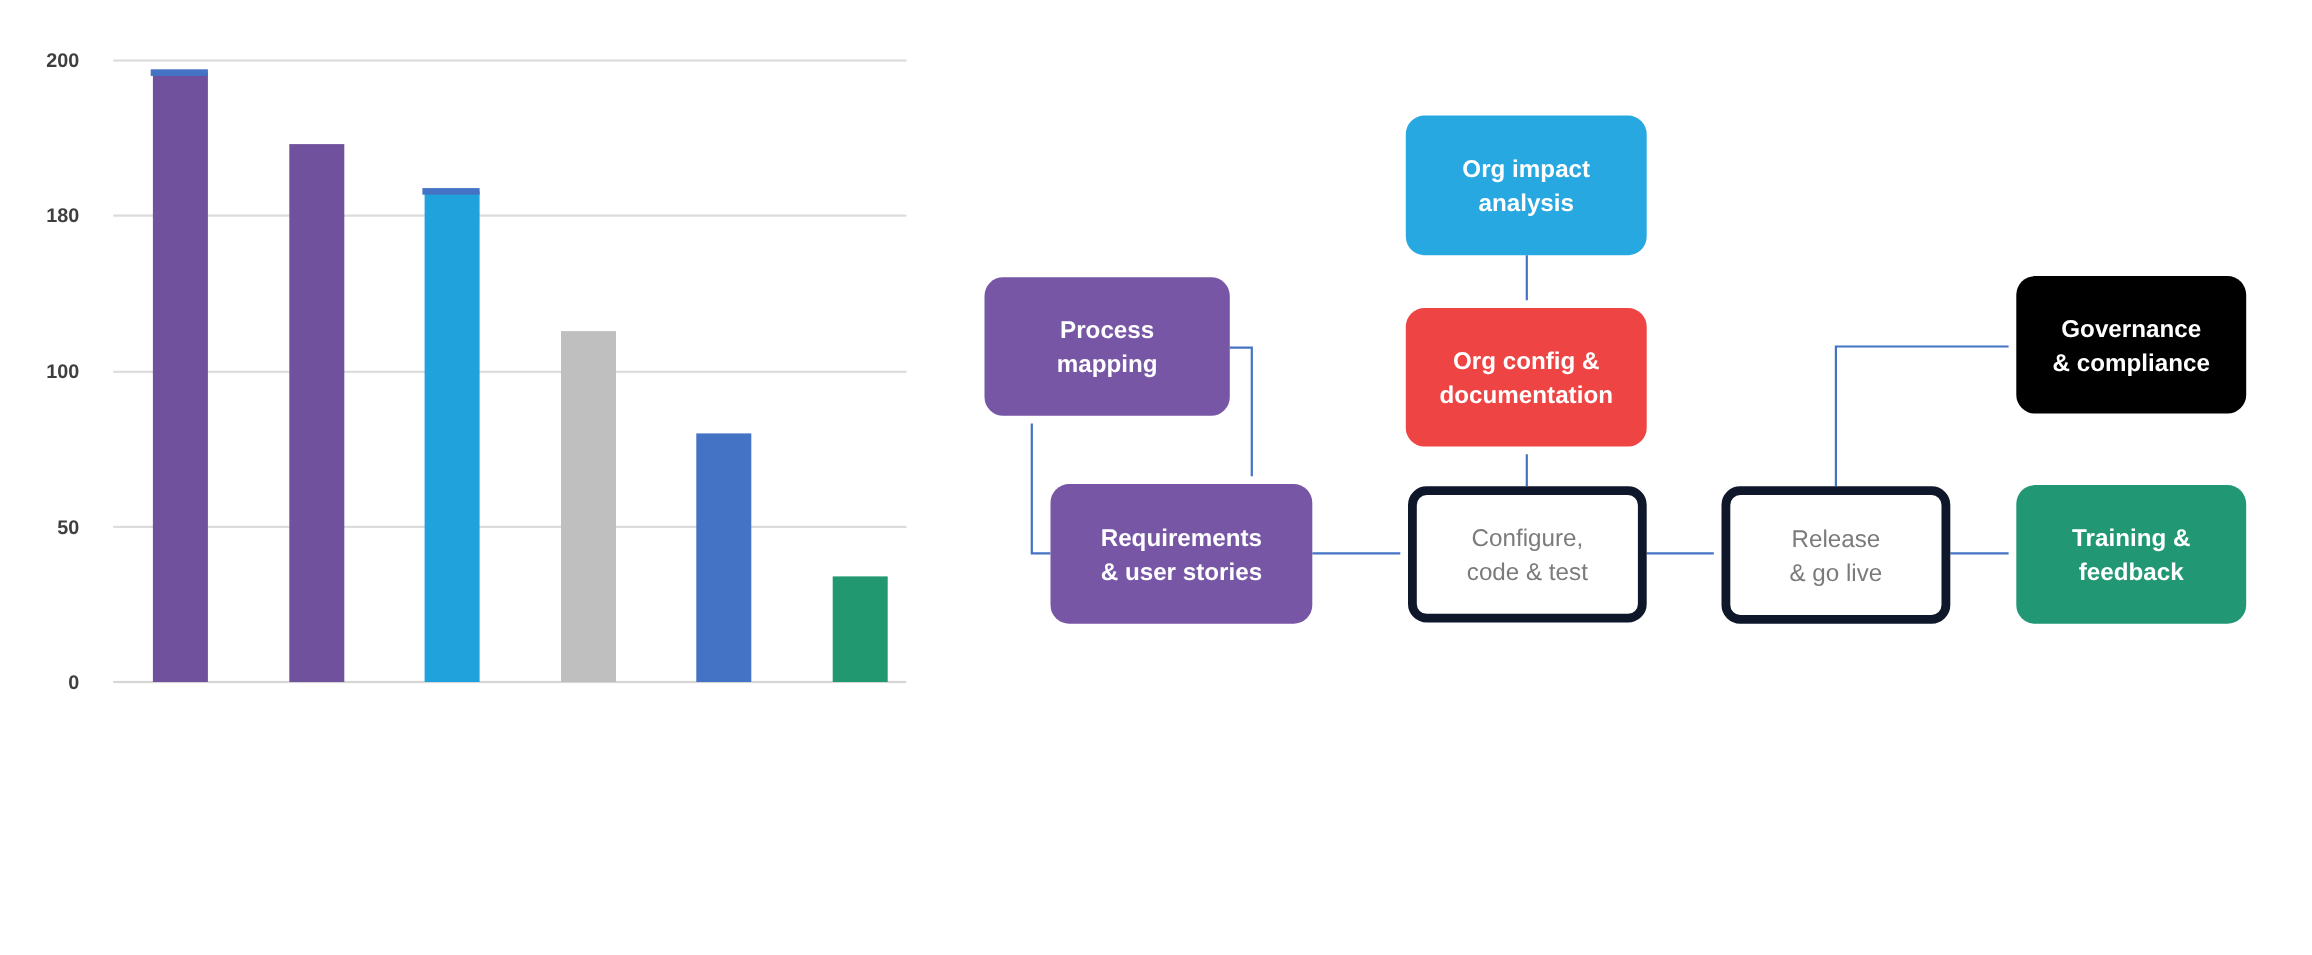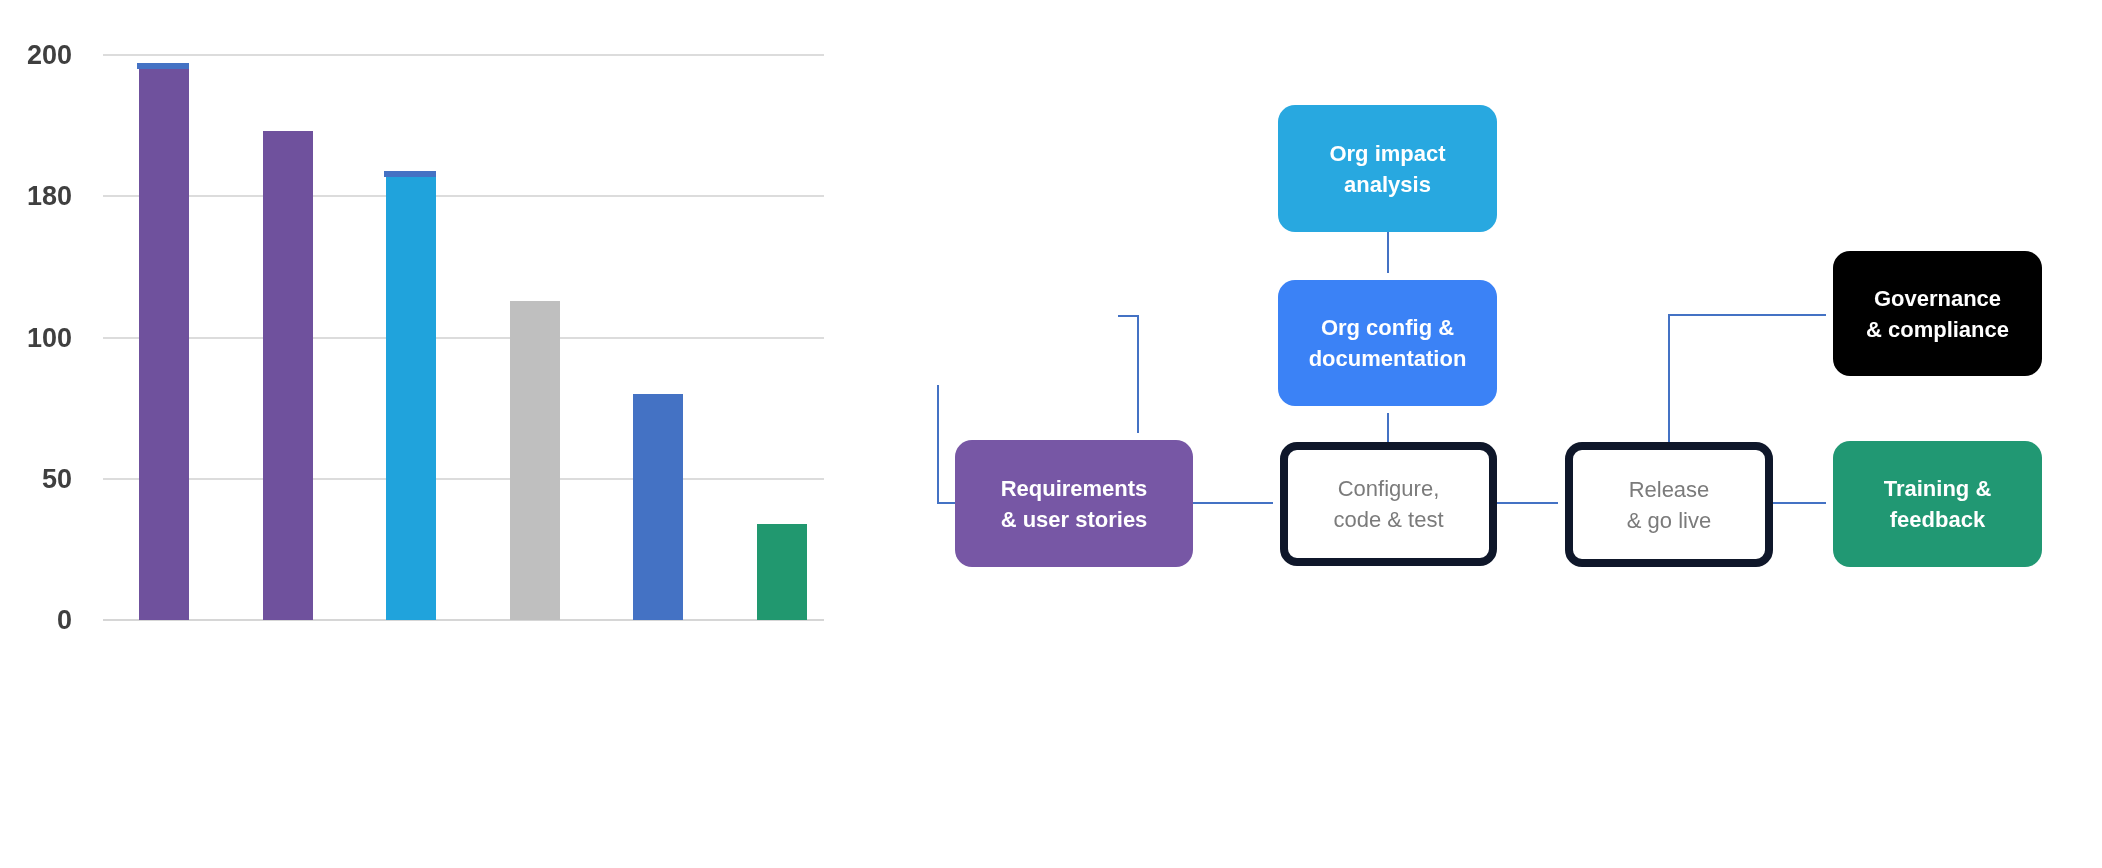--- a/index.html
+++ b/index.html
@@ -10,21 +10,21 @@
     font-family:"Liberation Sans", sans-serif;
     overflow:hidden;
   }
 
   
   #chart{position:absolute;left:0;top:0;width:860px;height:868px;}
   .gridline{position:absolute;height:2px;background:#DCDCDC;}
   .baseline{background:#D6D6D6;}
   .ytick{
     position:absolute;width:72px;text-align:right;
-    font-size:27px;font-weight:600;color:#3F3F3F;line-height:30px;
+    font-size:18px;font-weight:600;color:#3F3F3F;line-height:30px;
   }
   .bar{position:absolute;}
   .bar-cap{position:absolute;}
 
   
   #flow{position:absolute;left:0;top:0;width:1932px;height:868px;}
   .node{
     position:absolute;display:flex;align-items:center;justify-content:center;
     border-radius:17px;text-align:center;
     font-size:22px;font-weight:700;line-height:31px;
@@ -86,21 +86,25 @@
       <path class="conn" d="M1388,442 V413" marker-end="url(#arrowhead)" stroke="#4472C4"></path>
       <path class="conn" d="M1497,503 H1558" marker-end="url(#arrowhead)" stroke="#4472C4"></path>
       <path class="conn" d="M1669,442 V315 H1826" marker-end="url(#arrowhead)" stroke="#4472C4"></path>
       <path class="conn" d="M1773,503 H1826" marker-end="url(#arrowhead)" stroke="#4472C4"></path>
     </svg>
 
     <div class="node" data-node="org_impact" style="background: rgb(40, 168, 224); color: rgb(255, 255, 255);">
       <span class="node-label">Org impact
 analysis</span>
     </div>
-    <div class="node" data-node="org_config" style="background: #3b82f6; color: rgb(255, 255, 255);">
+    <div class="node" data-node="process_mapping" style="background: rgb(119, 87, 165); color: rgb(255, 255, 255);">
+      <span class="node-label">Process
+mapping</span>
+    </div>
+    <div class="node" data-node="org_config" style="background: #ef4444; color: rgb(255, 255, 255);">
       <span class="node-label">Org config &amp;
 documentation</span>
     </div>
     <div class="node" data-node="requirements" style="background: rgb(119, 87, 165); color: rgb(255, 255, 255);">
       <span class="node-label">Requirements
 &amp; user stories</span>
     </div>
     <div class="node outlined" data-node="configure" style="background: rgb(255, 255, 255); color: rgb(123, 123, 123);">
       <span class="node-label">Configure,
 code &amp; test</span>

